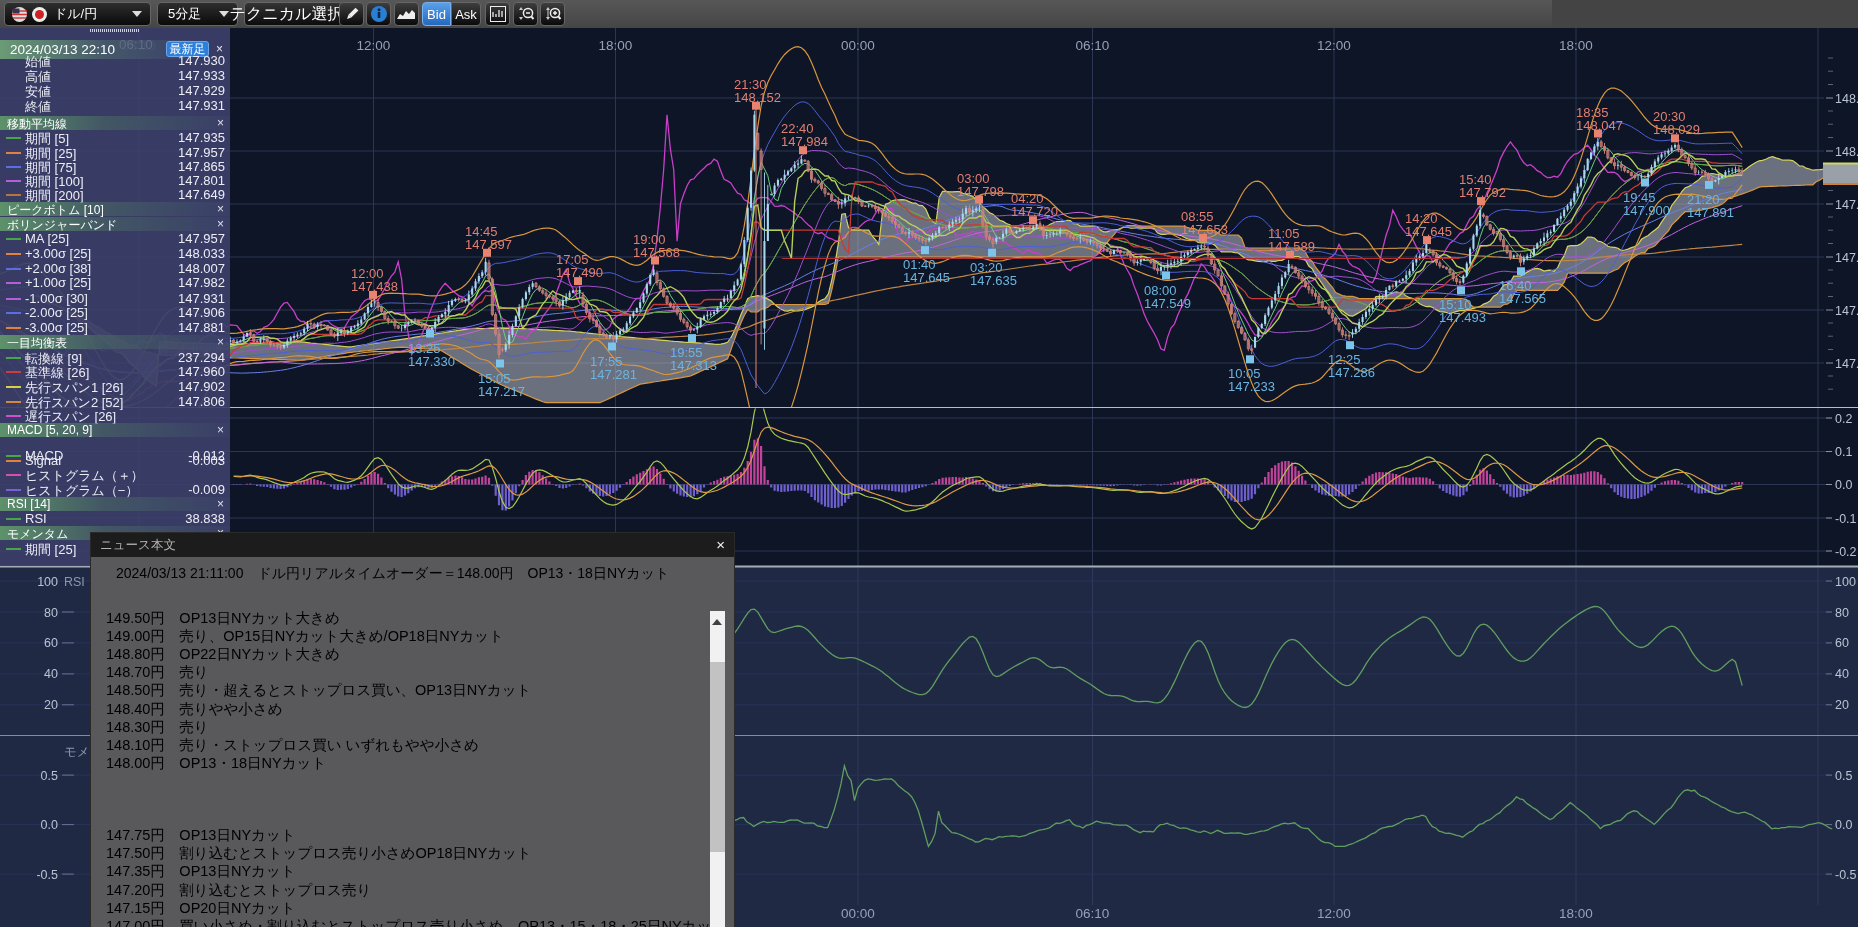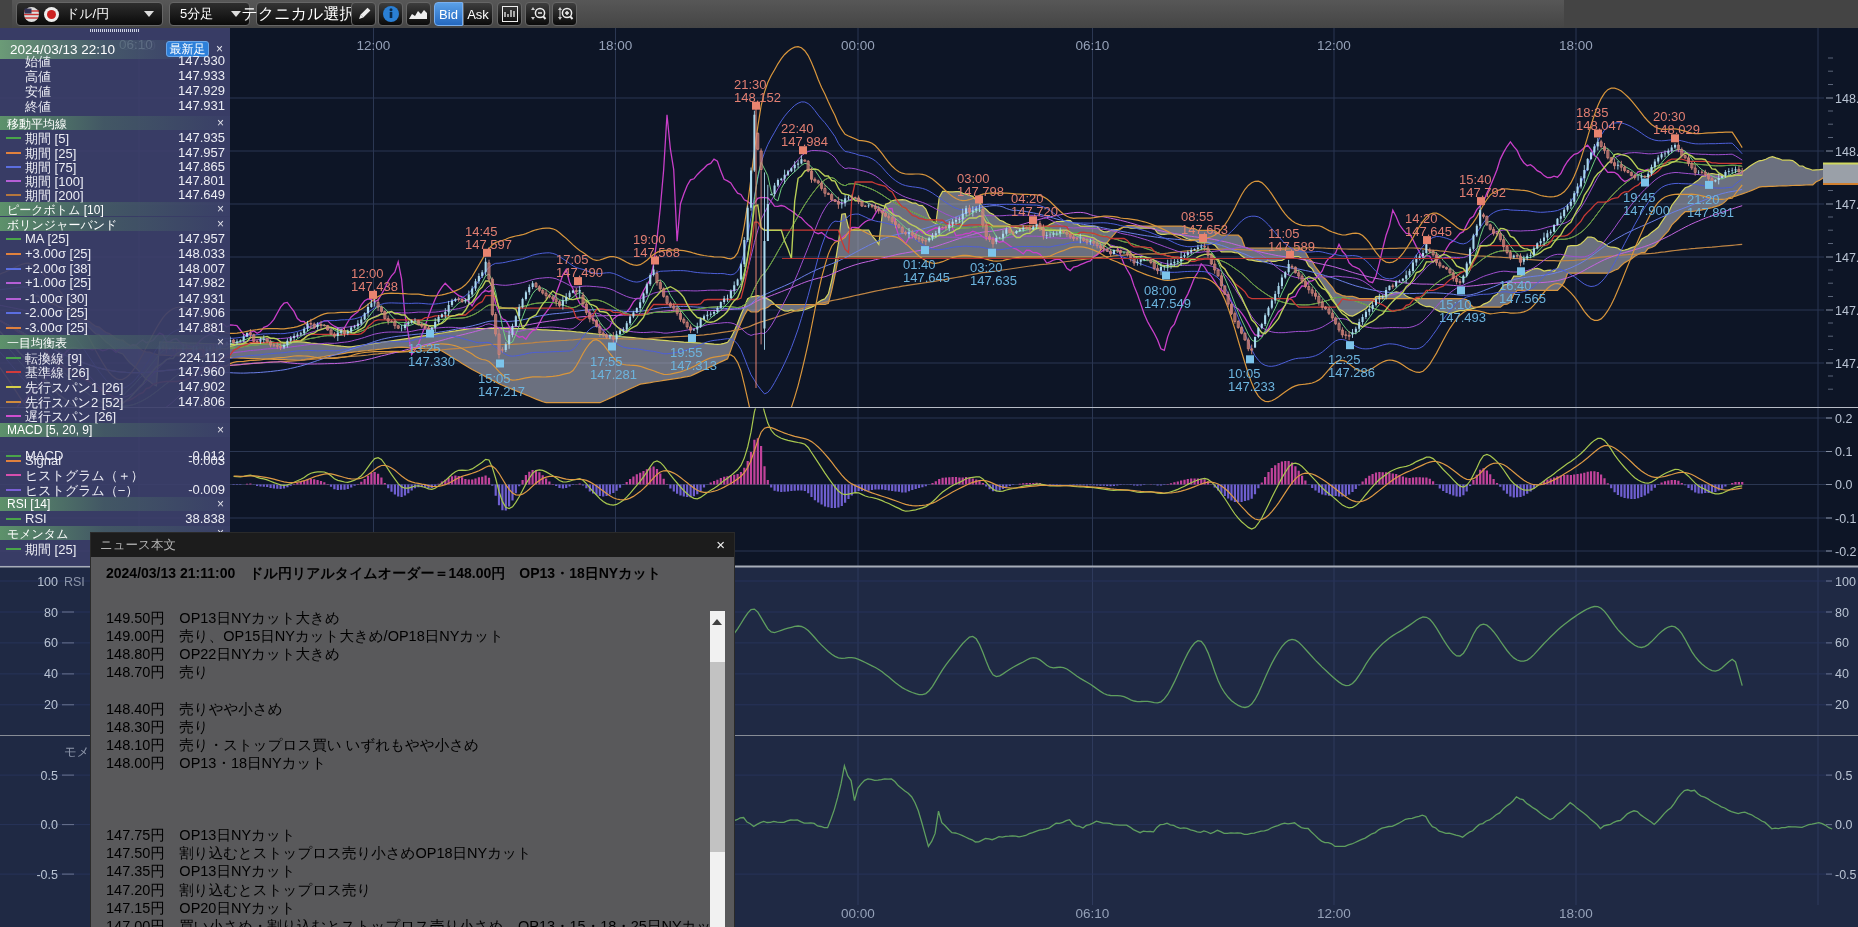--- a/index.html
+++ b/index.html
@@ -1,18 +1,18 @@
 <!DOCTYPE html>
 <html><head><meta charset="utf-8"><style>
 *{margin:0;padding:0;box-sizing:border-box}
 html,body{width:1858px;height:927px;overflow:hidden;background:#0d1526;font-family:"Liberation Sans",sans-serif}
 #stage{position:relative;width:1858px;height:927px}
 #chart{position:absolute;left:0;top:0}
 
-#tb{position:absolute;left:12px;top:0;width:1552px;height:28px;background:linear-gradient(#575757,#454545)}
+#tb{position:absolute;left:0;top:0;width:1552px;height:28px;background:linear-gradient(#575757,#454545)}
 .btn{position:absolute;top:2px;height:24px;background:linear-gradient(#3e3e3e,#0a0a0a);border:1px solid #666;border-radius:4px;color:#fff;display:flex;align-items:center;justify-content:center;font-size:13px}
 .dd{background:linear-gradient(#2e2e2e,#0a0a0a)}
 .caret{width:0;height:0;border-left:5px solid transparent;border-right:5px solid transparent;border-top:6px solid #ddd;margin-left:7px}
 
 #lp{position:absolute;left:0;top:28px;width:230px;height:538px;background:rgba(60,64,106,0.93)}
 #grip{position:absolute;left:90px;top:1px;width:50px;height:3px;background:repeating-linear-gradient(90deg,#cdd2e2 0 1px,transparent 1px 2px)}
 #drow{position:absolute;left:0;top:12px;width:194px;height:19px;background:linear-gradient(90deg,rgba(110,160,120,0.95),rgba(80,110,110,0.55) 55%,rgba(70,80,120,0.2));color:#fff;font-size:13.5px}
 #drow .dt{position:absolute;left:10px;top:2px}
 #lbtn{position:absolute;left:166px;top:1px;width:43px;height:16px;background:#2d7fd9;border:1px solid #6aa6e8;border-radius:3px;color:#fff;font-size:12px;text-align:center;line-height:15px}
 #drow .px{position:absolute;left:216px;top:2px;color:#e8e8f0;font-size:12px}
@@ -21,21 +21,21 @@
 .pr .pl{position:absolute;left:25px;top:0}
 .pr .pv{position:absolute;right:5px;top:0}
 .ph{position:absolute;left:0;width:230px;height:14px;background:linear-gradient(90deg,rgba(95,150,107,0.95),rgba(73,105,100,0.6) 45%,rgba(65,75,115,0.15));color:#fff;font-size:12px}
 .ph span{position:absolute;left:7px;top:0}
 .ph .px{left:auto;right:6px;color:#e0e0e8;font-size:12px}
 .orow{position:absolute;left:0;width:230px;height:15px;color:#ecedf4;font-size:13px}
 
 #nw{position:absolute;left:90px;top:532px;width:645px;height:400px;background:#59595b;border:1px solid #2a2a2a}
 #nwt{position:absolute;left:0;top:0;width:643px;height:24px;background:#1c1c1c;color:#b4b4b4;font-size:12.5px;line-height:24px;padding-left:9px}
 #nwt .nx{position:absolute;right:9px;top:0;color:#f0f0f0;font-size:15px}
-#nhead{position:absolute;left:15px;top:32px;color:#000;font-size:14px;font-weight:bold}
+#nhead{position:absolute;left:25px;top:32px;color:#000;font-size:14px;font-weight:normal}
 #nbody{position:absolute;left:15px;top:69px;width:600px;height:330px;color:#000;font-size:14.5px}
 .nline{position:absolute;left:0;white-space:nowrap}
 #sb{position:absolute;left:619px;top:78px;width:15px;height:322px;background:#f1f1f1}
 #sbthumb{position:absolute;left:0;top:51px;width:15px;height:190px;background:#c2c2c2}
 #sbup{position:absolute;left:2px;top:8px;width:0;height:0;border-left:5px solid transparent;border-right:5px solid transparent;border-bottom:6px solid #404040}
 </style></head>
 <body>
 <div id="stage">
 <div id="chart"><svg width="1858" height="927" font-family="Liberation Sans, sans-serif">
 <defs>
@@ -491,21 +491,21 @@
         <span class="pl">-3.00σ [25]</span>
         <span class="pv">147.881</span>
       </div>
 <div class="ph" style="top:306.8px">
         <span>一目均衡表</span>
         <span class="px">×</span>
       </div>
 <div class="pr" style="top:321.6px">
         <span class="sw" style="background:#4aa54a"></span>
         <span class="pl">転換線 [9]</span>
-        <span class="pv">224.112</span>
+        <span class="pv">237.294</span>
       </div>
 <div class="pr" style="top:336.3px">
         <span class="sw" style="background:#d23b3b"></span>
         <span class="pl">基準線 [26]</span>
         <span class="pv">147.960</span>
       </div>
 <div class="pr" style="top:351.0px">
         <span class="sw" style="background:#d6cf4a"></span>
         <span class="pl">先行スパン1 [26]</span>
         <span class="pv">147.902</span>
@@ -561,20 +561,21 @@
       </div>
 </div>
 <div id="nw">
  <div id="nwt">ニュース本文<span class="nx">×</span></div>
  <div id="nhead">2024/03/13 21:11:00　ドル円リアルタイムオーダー＝148.00円　OP13・18日NYカット</div>
  <div id="nbody">
         <div class="nline" style="top:7px">149.50円　OP13日NYカット大きめ</div>
 <div class="nline" style="top:25.100000000000023px">149.00円　売り、OP15日NYカット大きめ/OP18日NYカット</div>
 <div class="nline" style="top:43.200000000000045px">148.80円　OP22日NYカット大きめ</div>
 <div class="nline" style="top:61.30000000000007px">148.70円　売り</div>
+<div class="nline" style="top:79.40000000000009px">148.50円　売り・超えるとストップロス買い、OP13日NYカット</div>
 <div class="nline" style="top:97.50000000000011px">148.40円　売りやや小さめ</div>
 <div class="nline" style="top:115.60000000000014px">148.30円　売り</div>
 <div class="nline" style="top:133.70000000000016px">148.10円　売り・ストップロス買い いずれもやや小さめ</div>
 <div class="nline" style="top:151.80000000000018px">148.00円　OP13・18日NYカット</div>
 <div class="nline" style="top:224.20000000000027px">147.75円　OP13日NYカット</div>
 <div class="nline" style="top:242.3000000000003px">147.50円　割り込むとストップロス売り小さめOP18日NYカット</div>
 <div class="nline" style="top:260.4000000000003px">147.35円　OP13日NYカット</div>
 <div class="nline" style="top:278.50000000000034px">147.20円　割り込むとストップロス売り</div>
 <div class="nline" style="top:296.60000000000036px">147.15円　OP20日NYカット</div>
 <div class="nline" style="top:314.7000000000004px">147.00円　買い小さめ・割り込むとストップロス売り小さめ、OP13・15・18・25日NYカッ</div>

